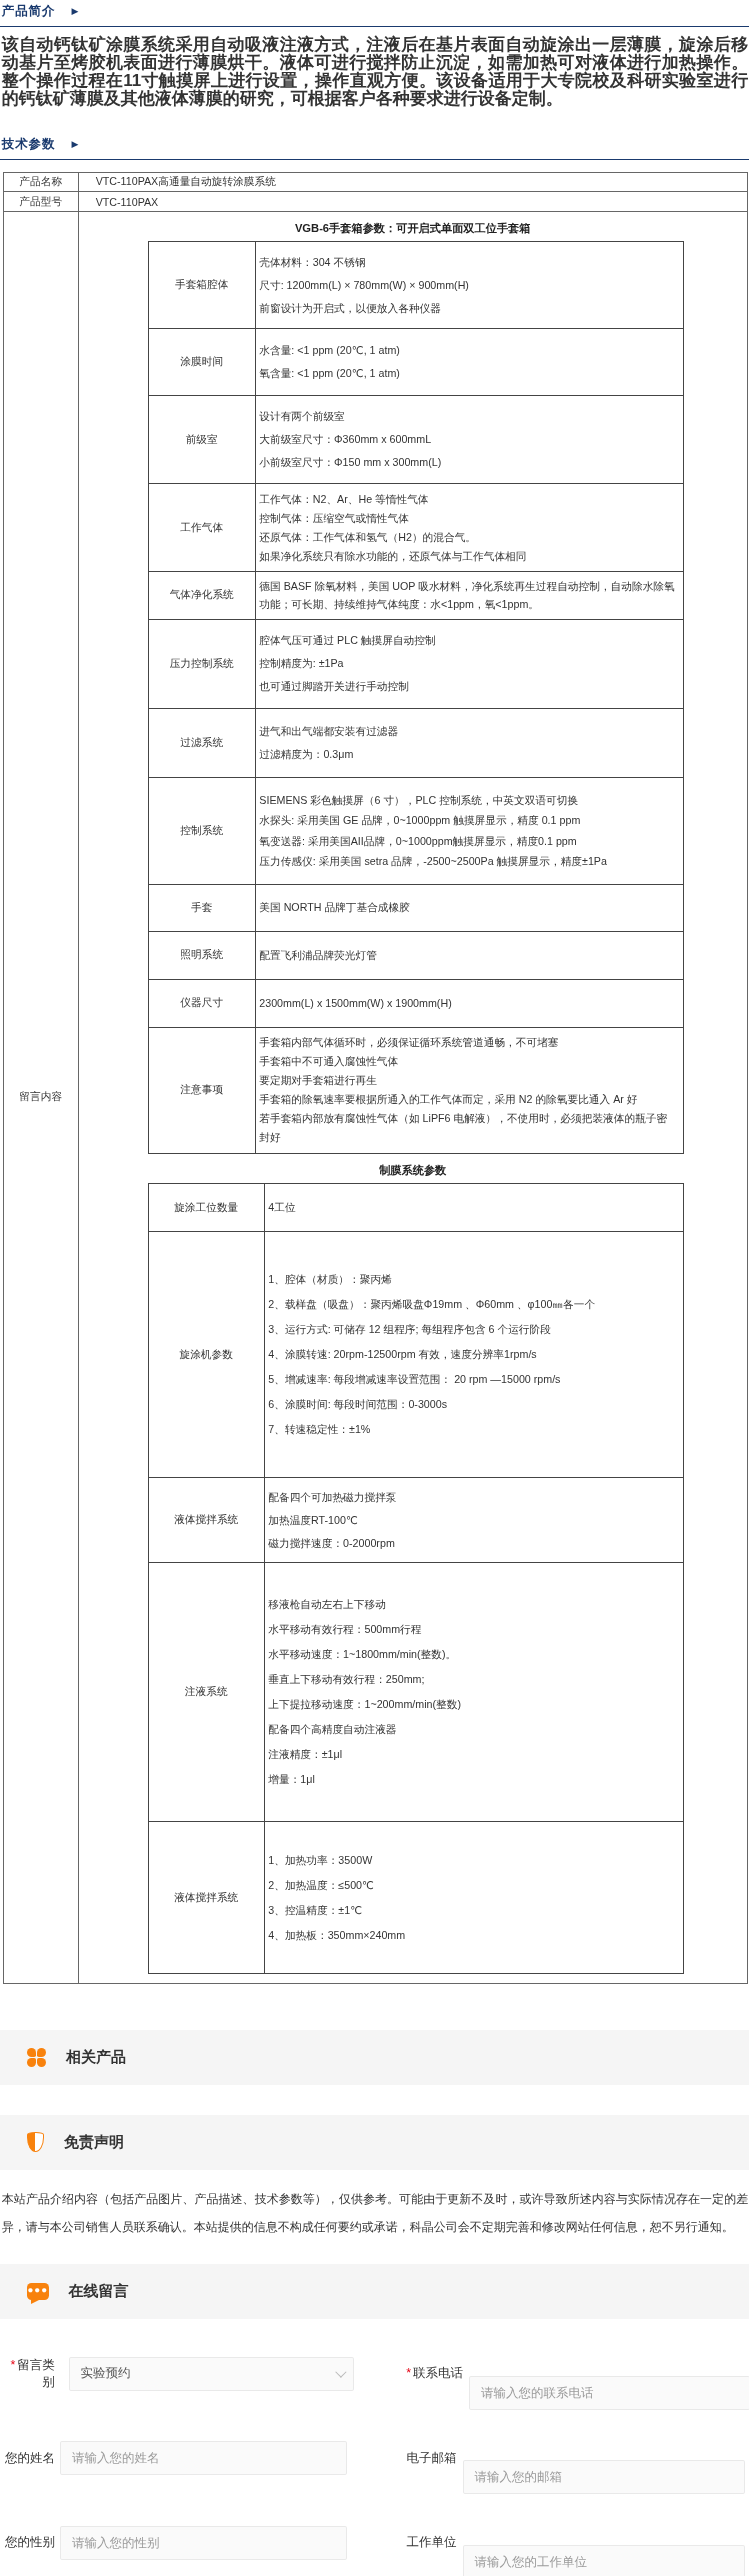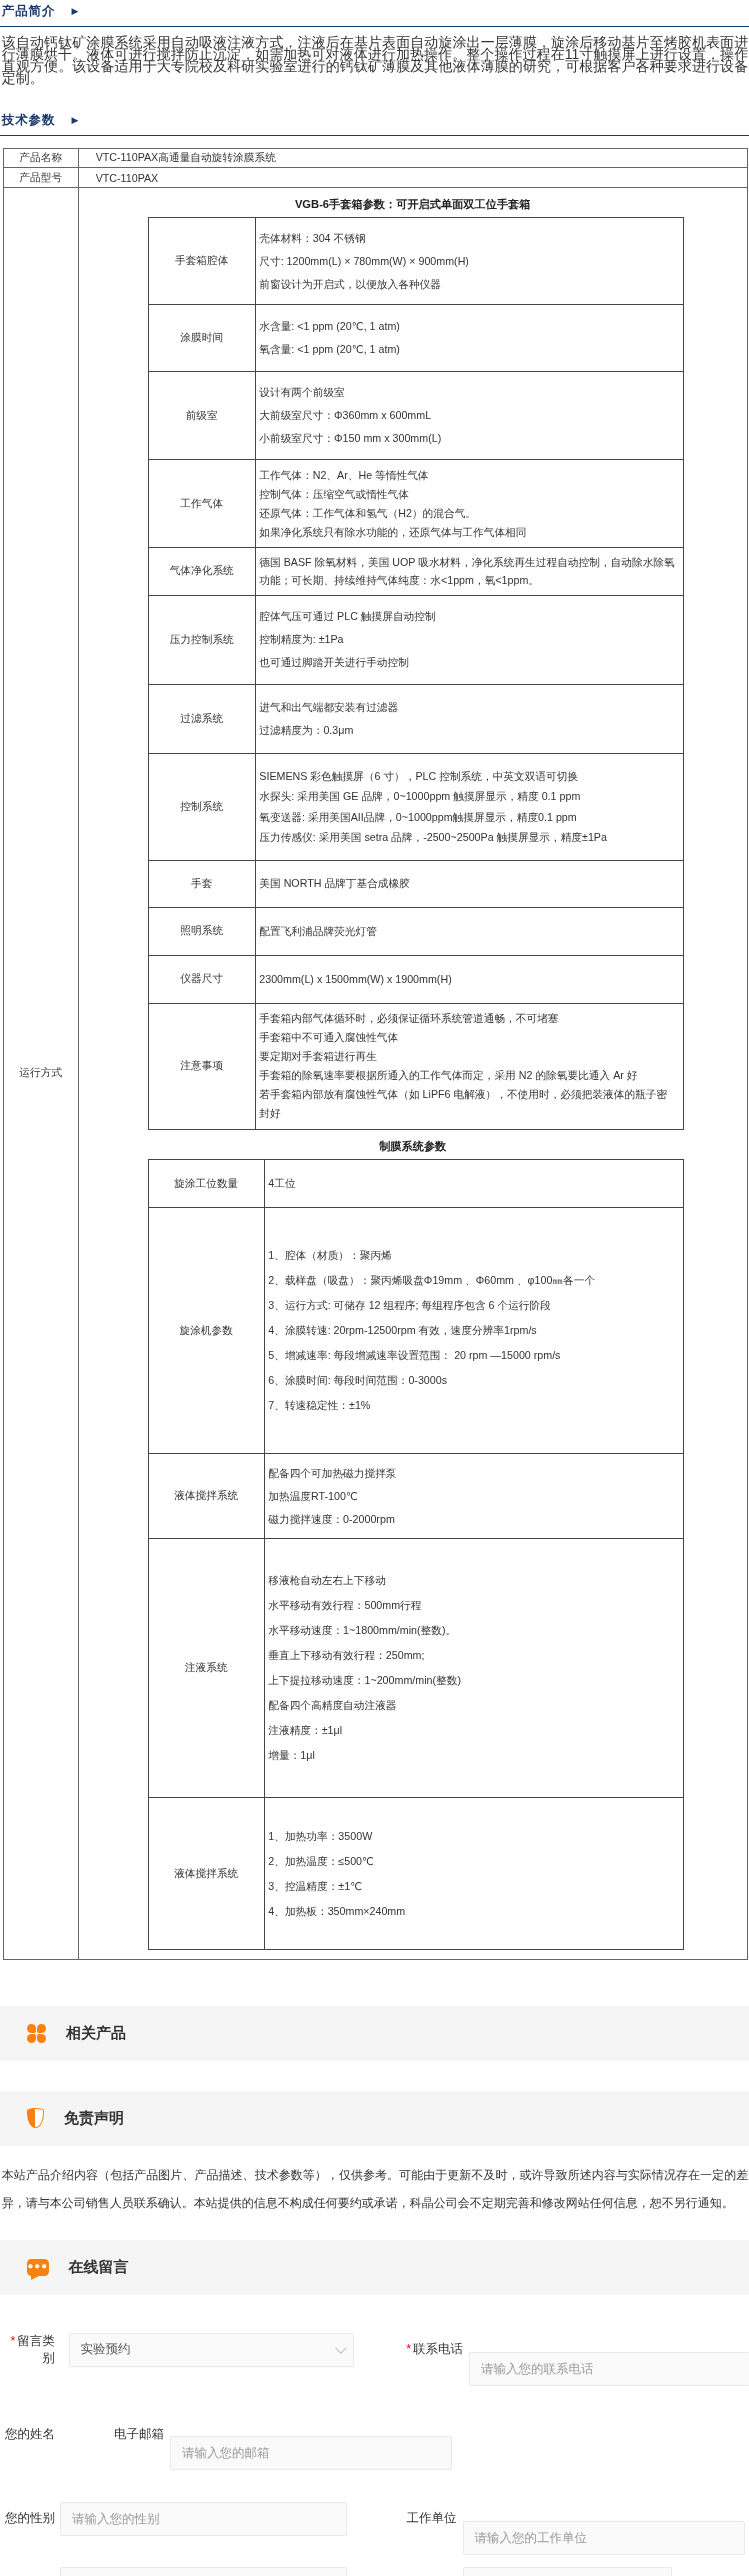--- a/index.html
+++ b/index.html
@@ -7,21 +7,21 @@
   body {
     width: 750px; height: 2576px; overflow: hidden; position: relative;
     font-family: "Liberation Sans", "DejaVu Sans", sans-serif;
     color: #333;
   }
   
   .sec-head { display:flex; align-items:center; gap:16px; padding: 2.7px 1.8px 0 1.8px; }
   .sec-head .t { font-size: 12.5px; font-weight: bold; color:#1a3a6e; letter-spacing:0.9px; }
   .sec-head .arr { color:#1a3a6e; font-size:9px; line-height:1; }
   .sec-rule { border:none; border-top: 1.8px solid #1a3a6e; margin-top: 6.3px; }
-  .intro-p { font-size: 14px; line-height: 12px; color:#333; margin: 9px 1.8px 0 1.8px; text-align: justify; }
+  .intro-p { font-size: 17px; line-height: 18px; color:#333; margin: 9px 1.8px 0 1.8px; text-align: justify; font-weight: bold; }
 
   
   .spec-wrap { margin: 11.6px 2.7px 0 2.7px; }
   table { border-collapse: collapse; }
   .outer { width: 745px; }
   .outer > tbody > tr > td { border: 0.9px solid #666; font-size: 10.7px; vertical-align: middle; }
   .outer td.lbl { width: 75px; text-align:center; color:#333; }
   .outer td.val { padding-left: 17px; }
   .outer tr.small td { height: 19.7px; }
   .main-cell { vertical-align: top !important; padding: 7.2px 0 9px 0 !important; }
@@ -105,21 +105,21 @@
     <tbody>
       <tr class="small">
         <td class="lbl">产品名称</td>
         <td class="val">VTC-110PAX高通量自动旋转涂膜系统</td>
       </tr>
       <tr class="small">
         <td class="lbl">产品型号</td>
         <td class="val">VTC-110PAX</td>
       </tr>
       <tr>
-        <td class="lbl">运行方式</td>
+        <td class="lbl">留言内容</td>
         <td class="main-cell">
           <div class="sub-title">VGB-6手套箱参数：可开启式单面双工位手套箱</div>
 
           <table class="inner inner-1">
             <tbody>
               <tr style="height:87px">
                   <td class="ilbl">手套箱腔体</td>
                   <td class="ival lines">壳体材料：304 不锈钢
 尺寸: 1200mm(L) × 780mm(W) × 900mm(H)
 前窗设计为开启式，以便放入各种仪器</td>
@@ -266,20 +266,21 @@
     <div class="ctrl sel">
       <span>实验预约</span>
       <span class="chev"></span>
     </div>
     <span class="flabel fl-right"><span class="star">*</span><span>联系电话</span></span>
     <input class="ctrl inp-r" placeholder="请输入您的联系电话" style="">
   </div>
 
   <div class="frow">
     <span class="flabel fl-left">您的姓名</span>
+    <input class="ctrl inp-l" placeholder="请输入您的姓名" style="">
     <span class="flabel fl-right">电子邮箱</span>
     <input class="ctrl inp-r" placeholder="请输入您的邮箱" style="">
   </div>
 
   <div class="frow">
     <span class="flabel fl-left">您的性别</span>
     <input class="ctrl inp-l" placeholder="请输入您的性别" style="">
     <span class="flabel fl-right">工作单位</span>
     <input class="ctrl inp-r" placeholder="请输入您的工作单位" style="">
   </div>

